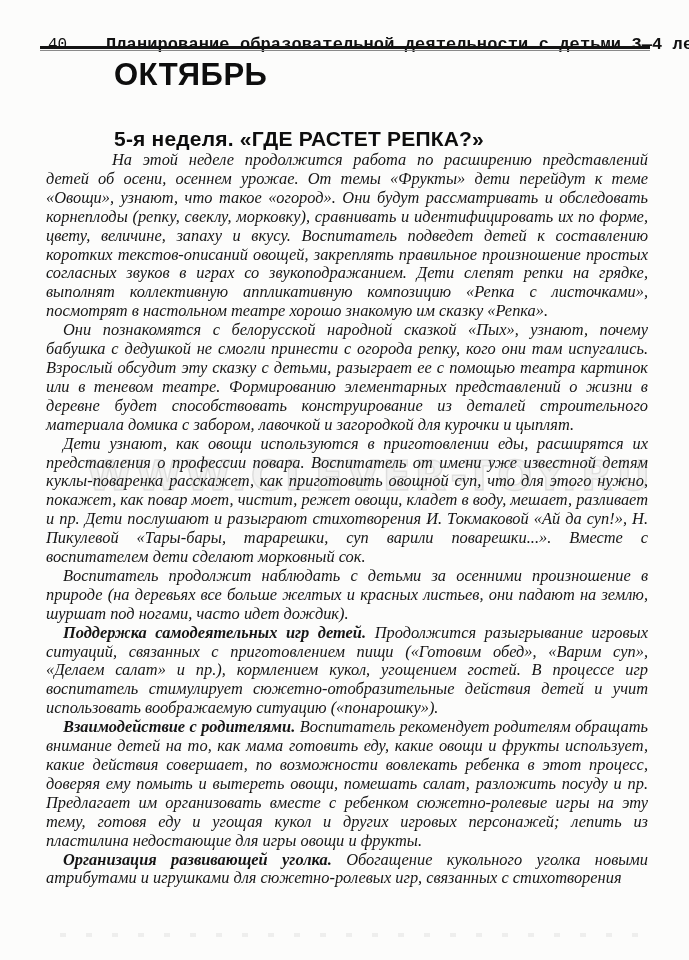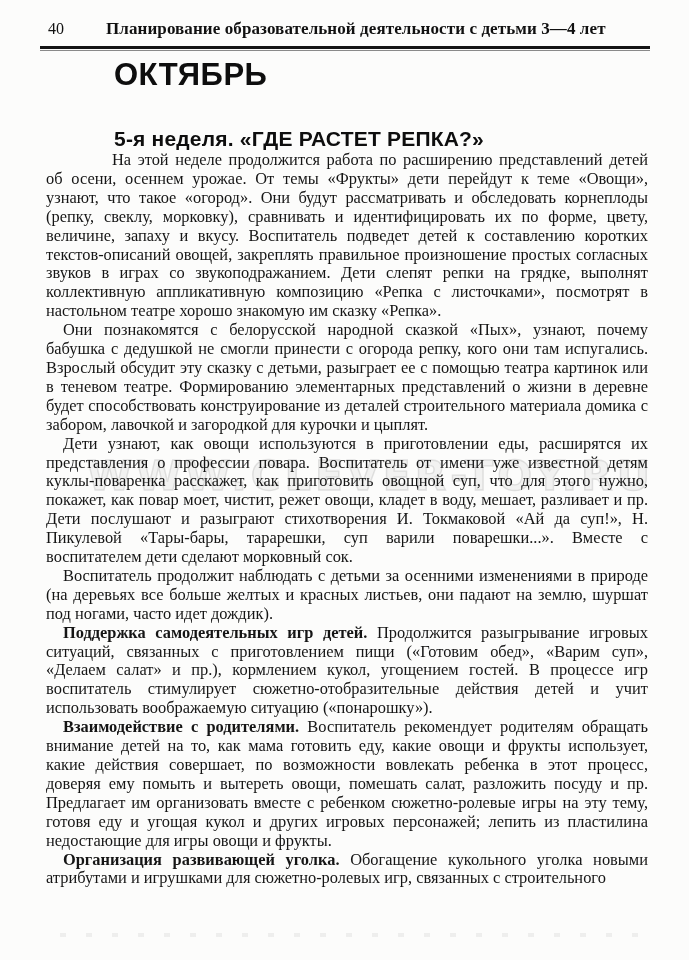--- a/index.html
+++ b/index.html
@@ -12,25 +12,25 @@
     width: 689px;
     height: 960px;
     background: #fcfcfb;
     overflow: hidden;
     color: #161616;
   }
 
   
   .page-header {
     position: absolute;
-    top: 16px;
+    top: 32px;
     left: 46px;
     width: 602px;
     height: 26px;
-    font-family: Liberation Serif, serif;
+    font-family: Liberation Mono, monospace;
     font-weight: 700;
     font-size: 17px;
     line-height: 26px;
     color: #111;
   }
   .page-number {
     position: absolute;
     left: 2px;
     top: 0;
     font-weight: 400;
@@ -92,20 +92,21 @@
     top: 151px;
     left: 46px;
     width: 602px;
     font-family: "Liberation Serif", serif;
     font-size: 16.4px;
     line-height: 18.9px;
     text-align: justify;
     color: #151515;
     z-index: 1;
     hyphens: auto;
+    font-style: italic;
   }
   .body-text p {
     margin: 0;
     padding: 0;
     text-indent: 17px;
   }
   .body-text p.first-para {
     text-indent: 66px;
   }
   .body-text b {
@@ -162,21 +163,21 @@
 
   <div class="watermark">WWW.CLEVER-TOY.RU</div>
 
   <div class="month-title">ОКТЯБРЬ</div>
   <div class="week-title">5-я неделя. «ГДЕ РАСТЕТ РЕПКА?»</div>
 
   <div class="body-text">
     <p class="first-para"><b></b> <span>На этой неделе продолжится работа по расширению представлений детей об осени, осеннем урожае. От темы «Фрукты» дети перейдут к теме «Овощи», узнают, что такое «огород». Они будут рассматривать и обследовать корнеплоды (репку, свеклу, морковку), сравнивать и идентифицировать их по форме, цвету, величине, запаху и вкусу. Воспитатель подведет детей к составлению коротких текстов-описаний овощей, закреплять правильное произношение простых согласных звуков в играх со звукоподражанием. Дети слепят репки на грядке, выполнят коллективную аппликативную композицию «Репка с листочками», посмотрят в настольном театре хорошо знакомую им сказку «Репка».</span></p>
     <p><b></b> <span>Они познакомятся с белорусской народной сказкой «Пых», узнают, почему бабушка с дедушкой не смогли принести с огорода репку, кого они там испугались. Взрослый обсудит эту сказку с детьми, разыграет ее с помощью театра картинок или в теневом театре. Формированию элементарных представлений о жизни в деревне будет способствовать конструирование из деталей строительного материала домика с забором, лавочкой и загородкой для курочки и цыплят.</span></p>
     <p><b></b> <span>Дети узнают, как овощи используются в приготовлении еды, расширятся их представления о профессии повара. Воспитатель от имени уже известной детям куклы-поваренка расскажет, как приготовить овощной суп, что для этого нужно, покажет, как повар моет, чистит, режет овощи, кладет в воду, мешает, разливает и пр. Дети послушают и разыграют стихотворения И. Токмаковой «Ай да суп!», Н. Пикулевой «Тары-бары, тарарешки, суп варили поварешки...». Вместе с воспитателем дети сделают морковный сок.</span></p>
-    <p><b></b> <span>Воспитатель продолжит наблюдать с детьми за осенними изменениями в природе (на деревьях все больше желтых и красных листьев, они падают на землю, шуршат под ногами, часто идет дождик).</span></p>
+    <p><b></b> <span>Воспитатель продолжит наблюдать с детьми за осенними произношение в природе (на деревьях все больше желтых и красных листьев, они падают на землю, шуршат под ногами, часто идет дождик).</span></p>
     <p><b>Поддержка самодеятельных игр детей.</b> <span>Продолжится разыгрывание игровых ситуаций, связанных с приготовлением пищи («Готовим обед», «Варим суп», «Делаем салат» и пр.), кормлением кукол, угощением гостей. В процессе игр воспитатель стимулирует сюжетно-отобразительные действия детей и учит использовать воображаемую ситуацию («понарошку»).</span></p>
     <p><b>Взаимодействие с родителями.</b> <span>Воспитатель рекомендует родителям обращать внимание детей на то, как мама готовить еду, какие овощи и фрукты использует, какие действия совершает, по возможности вовлекать ребенка в этот процесс, доверяя ему помыть и вытереть овощи, помешать салат, разложить посуду и пр. Предлагает им организовать вместе с ребенком сюжетно-ролевые игры на эту тему, готовя еду и угощая кукол и других игровых персонажей; лепить из пластилина недостающие для игры овощи и фрукты.</span></p>
-    <p><b>Организация развивающей уголка.</b> <span>Обогащение кукольного уголка новыми атрибутами и игрушками для сюжетно-ролевых игр, связанных с строительного</span></p>
+    <p><b>Организация развивающей уголка.</b> <span>Обогащение кукольного уголка новыми атрибутами и игрушками для сюжетно-ролевых игр, связанных с стихотворения</span></p>
   </div>
 
   <div class="scan-noise"></div>
 
 </div>
 
 </body></html>

